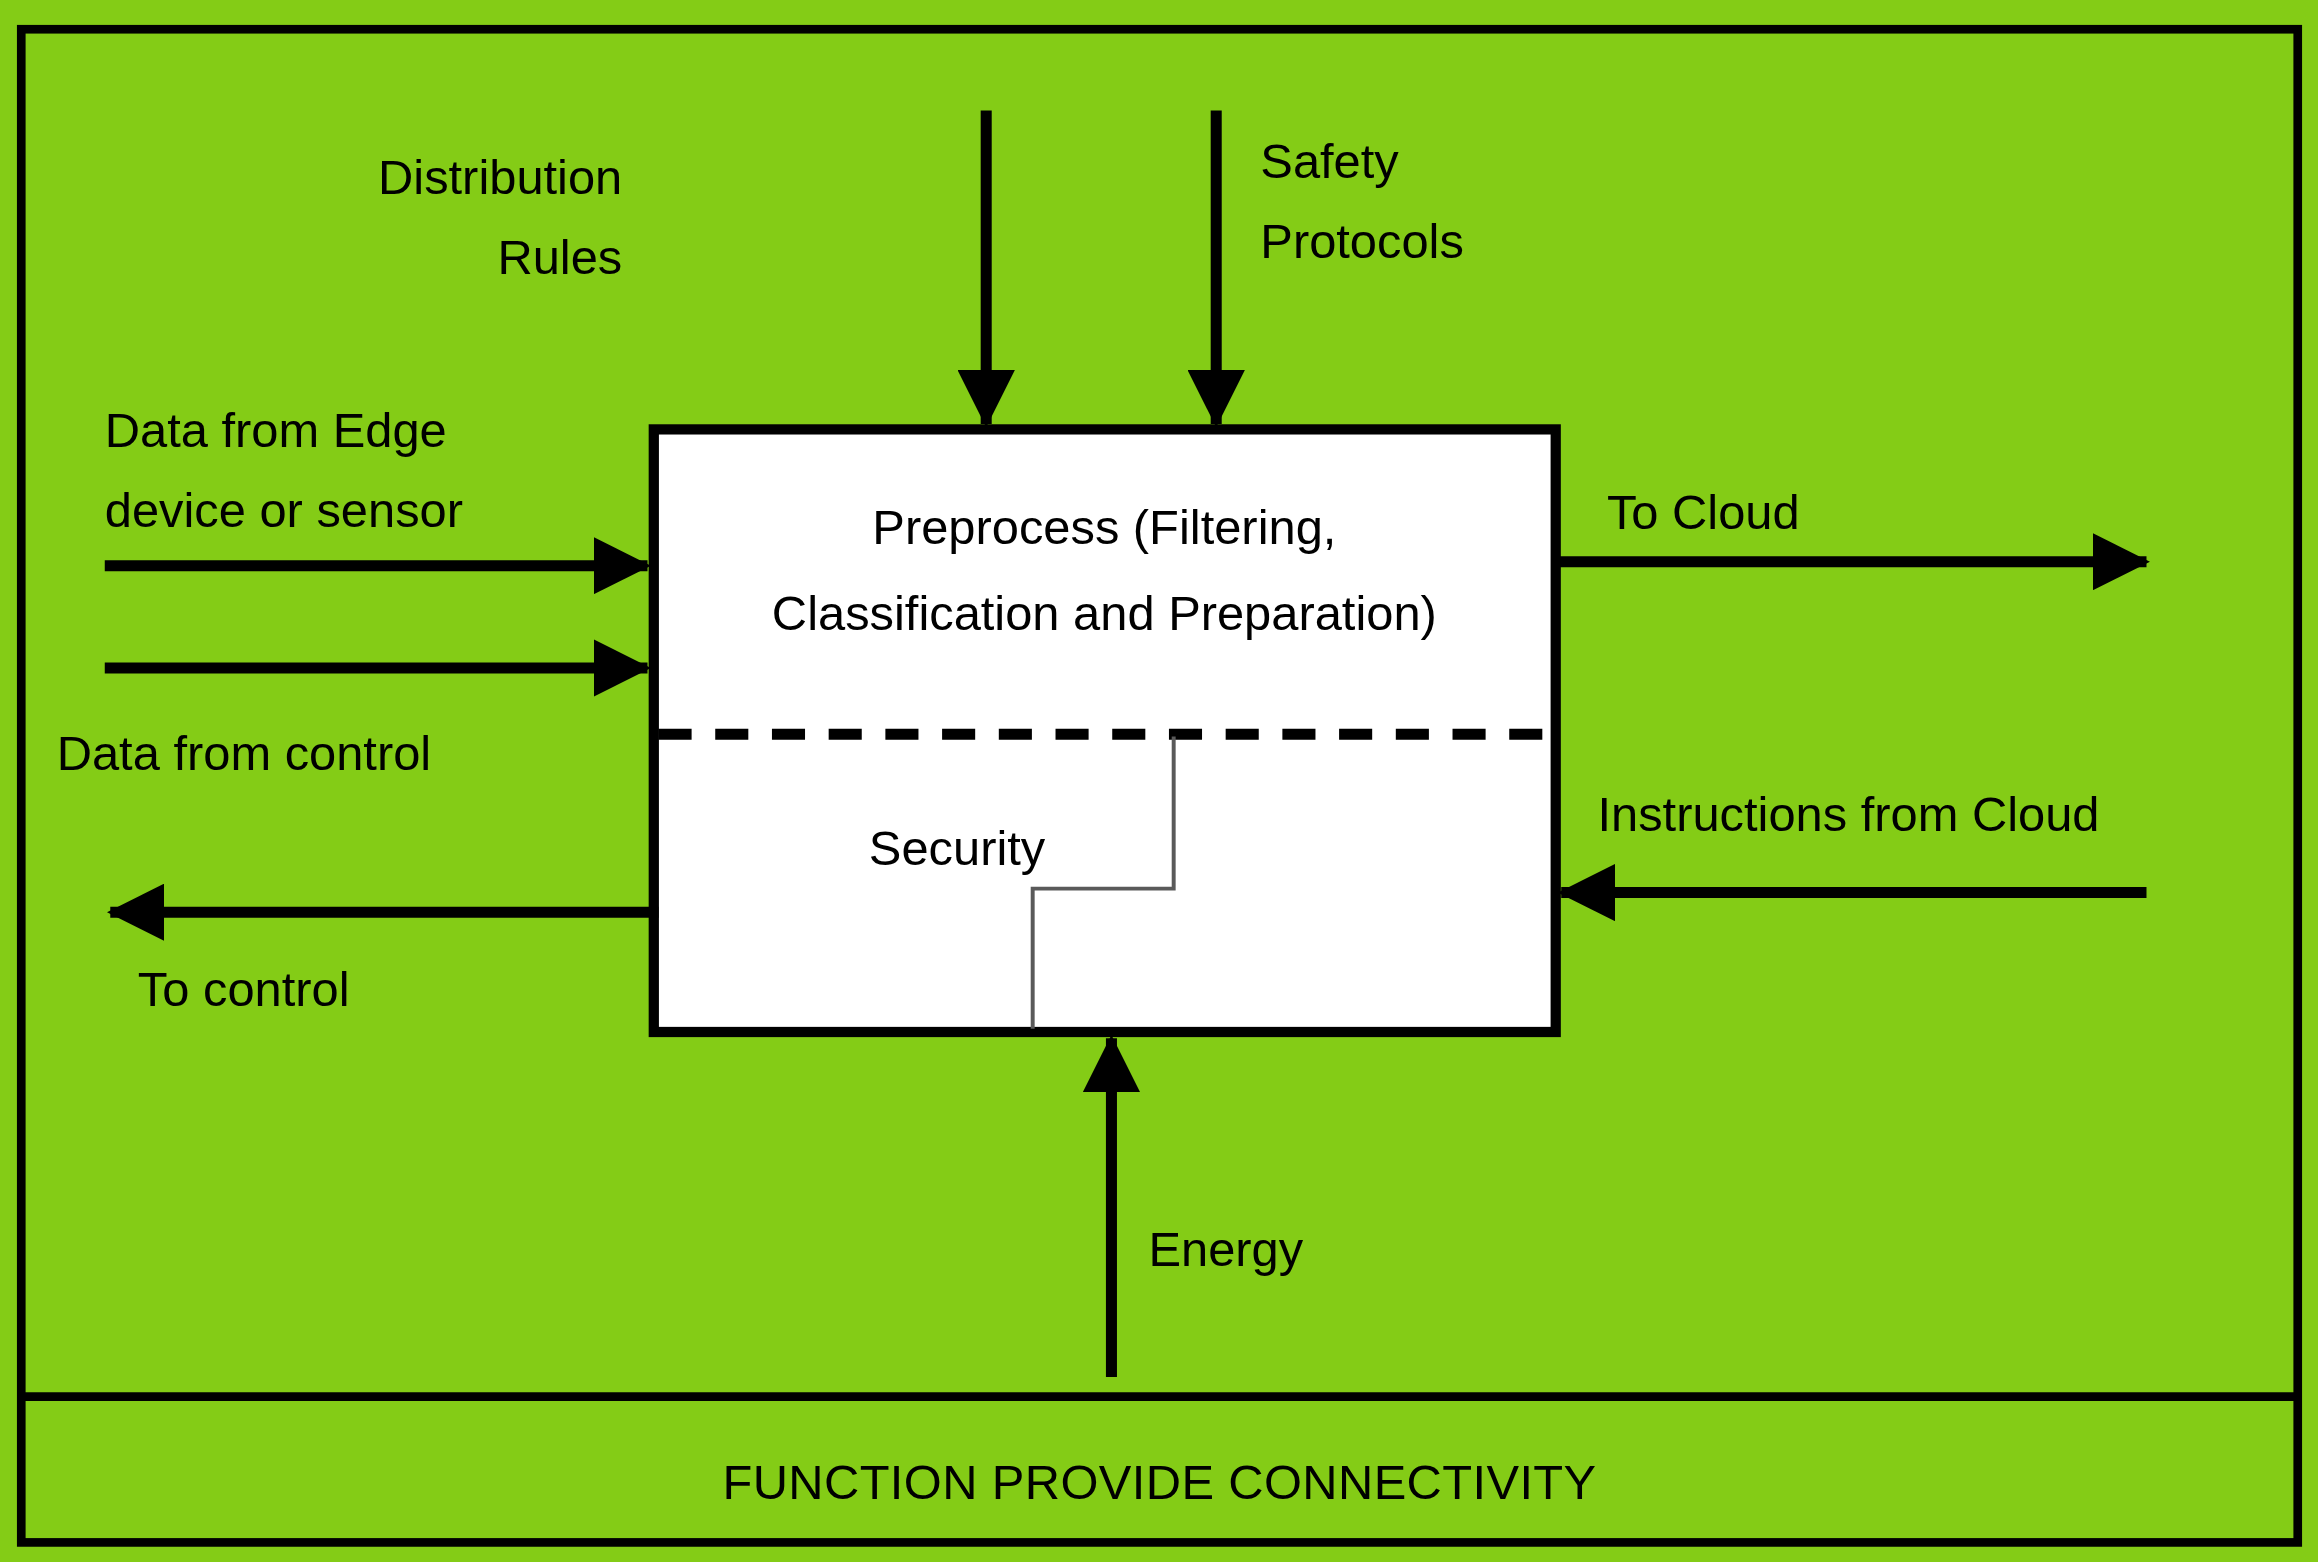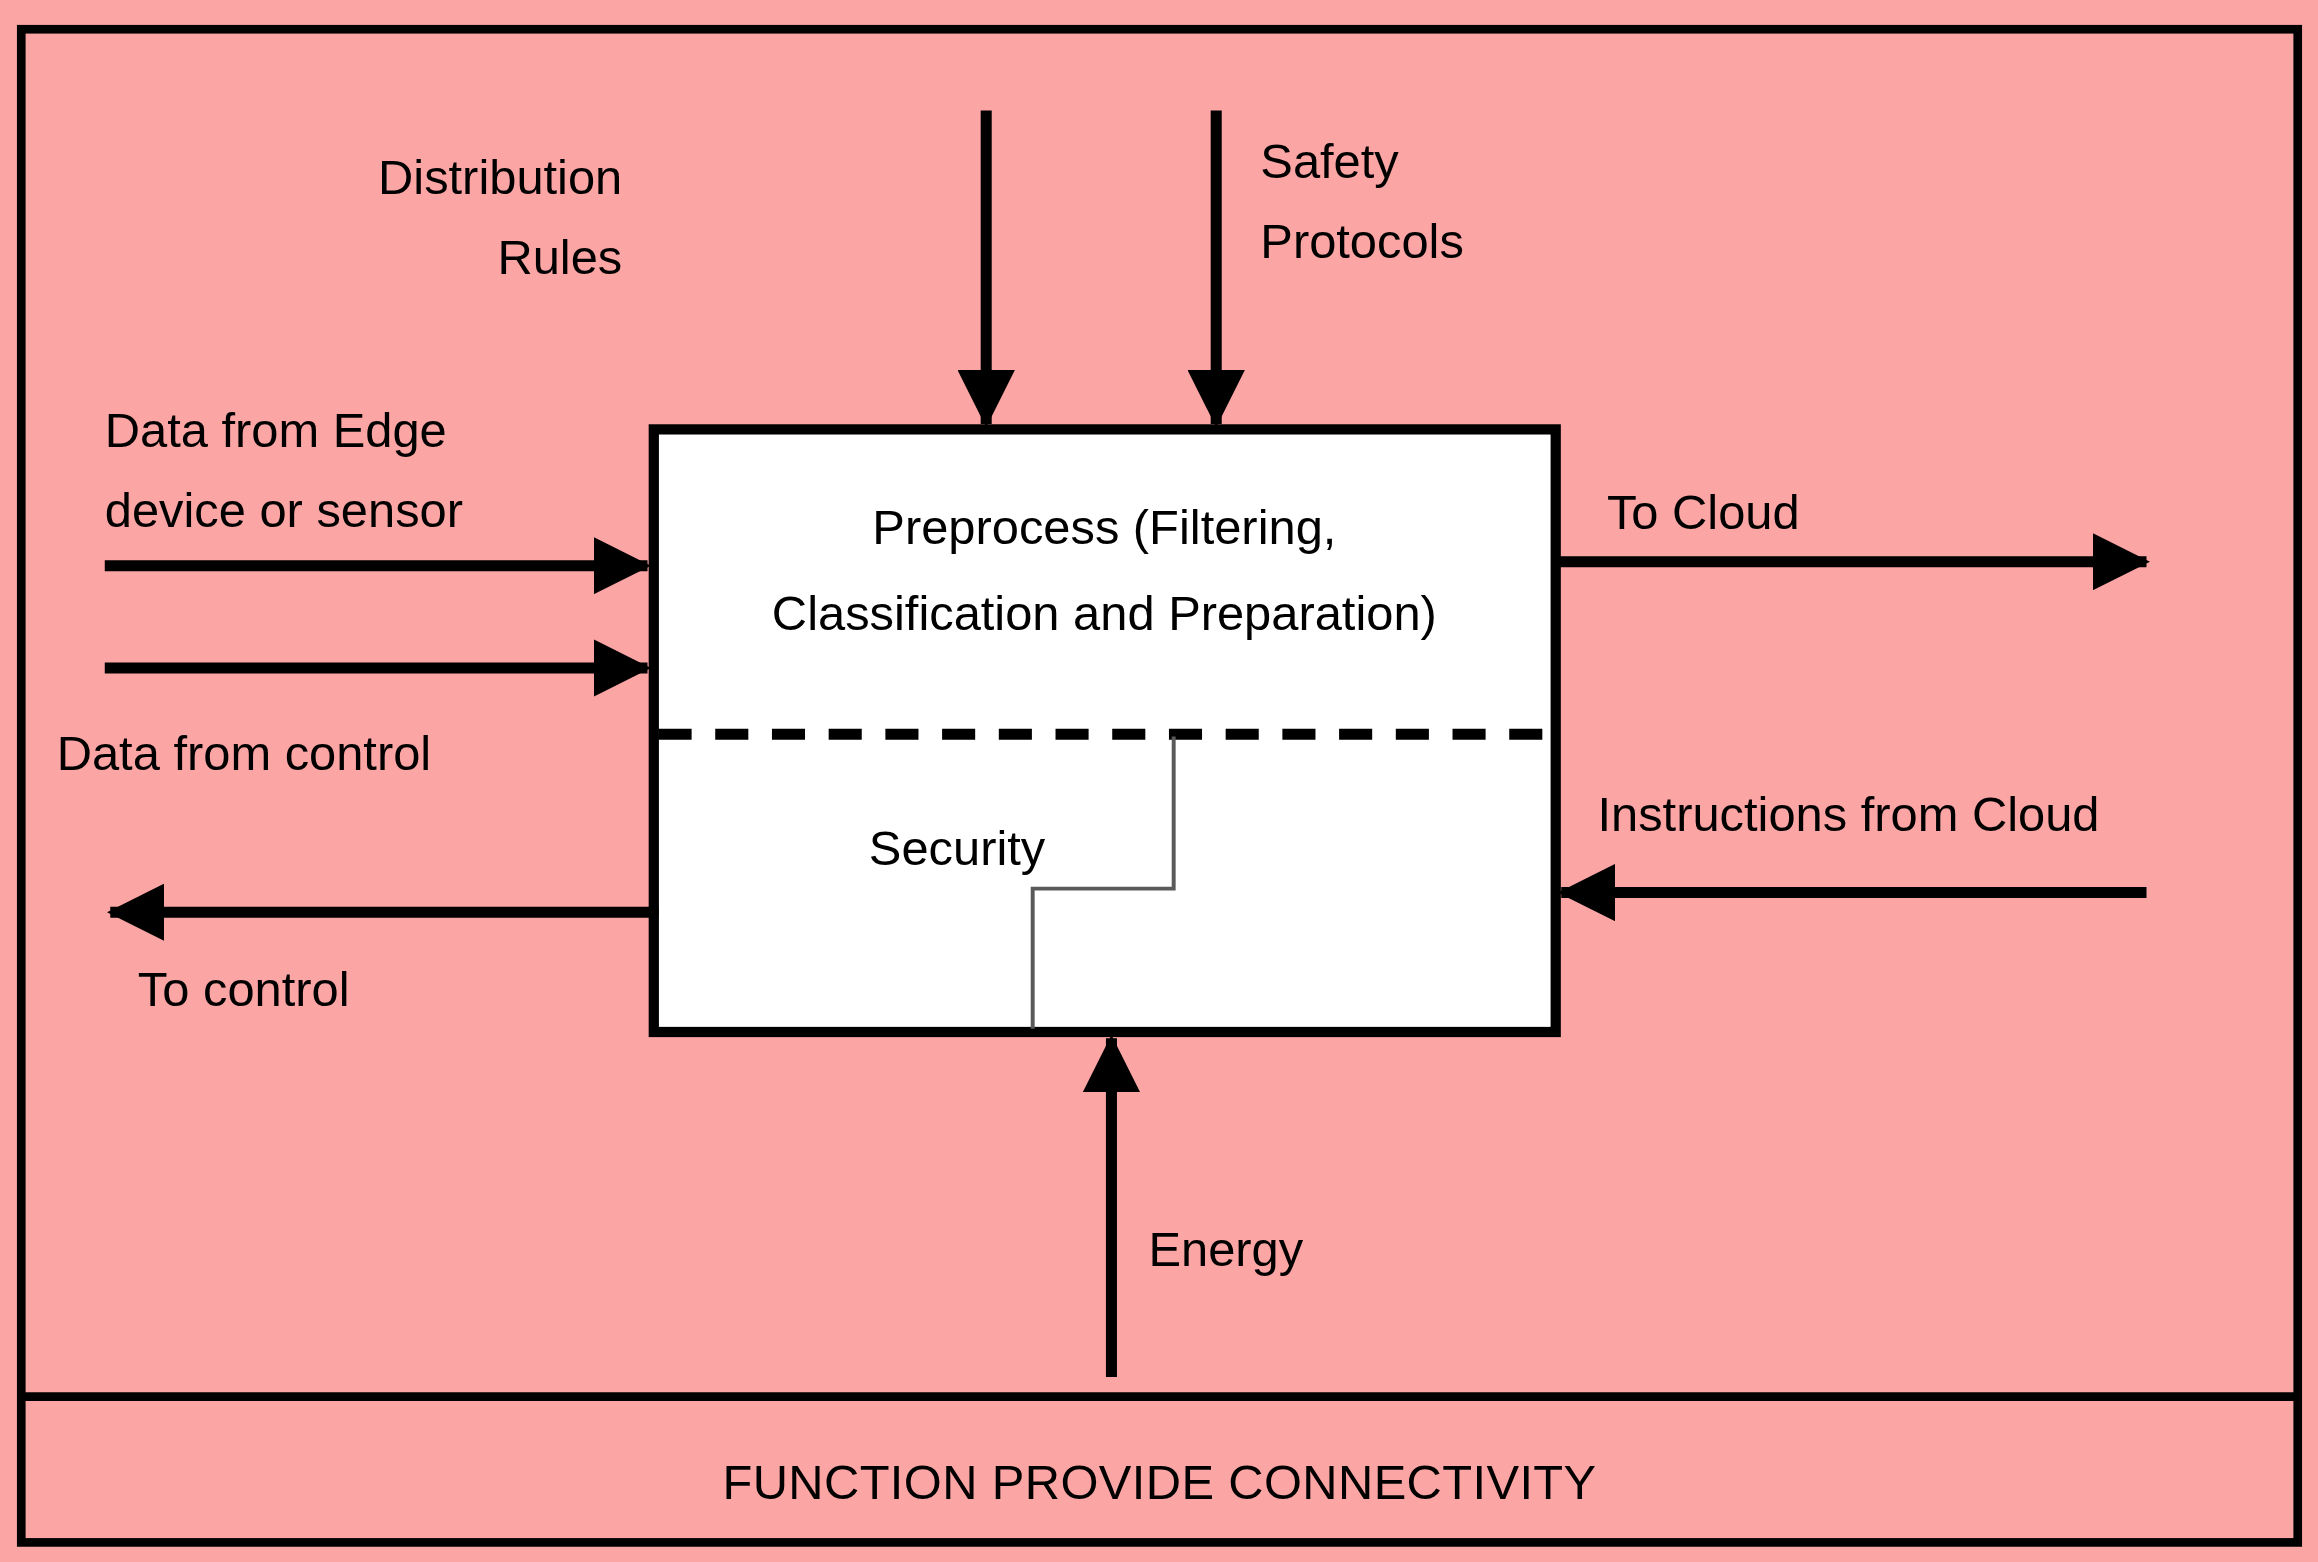--- a/index.html
+++ b/index.html
@@ -10,21 +10,21 @@
   body {
     width: 2319px;
     height: 1563px;
     font-family: "Liberation Sans", sans-serif;
     overflow: hidden;
   }
   #diagram-root {
     position: relative;
     width: 2319px;
     height: 1563px;
-    background: #fca5a5;
+    background: #84cc16;
   }
   svg.diagram-canvas {
     position: absolute;
     top: 0;
     left: 0;
     width: 2319px;
     height: 1563px;
     display: block;
   }
   text {

